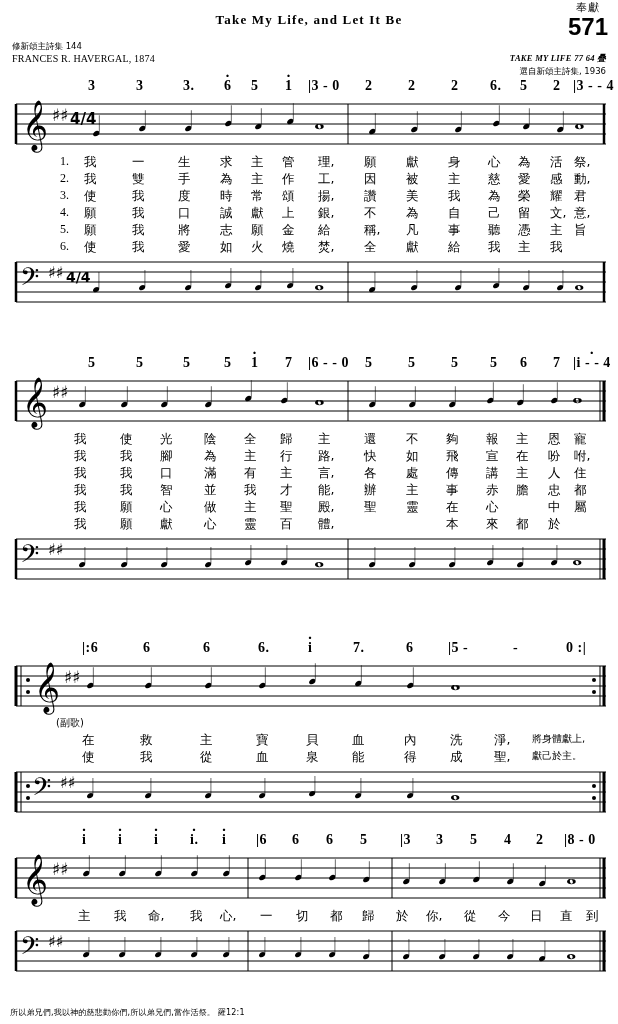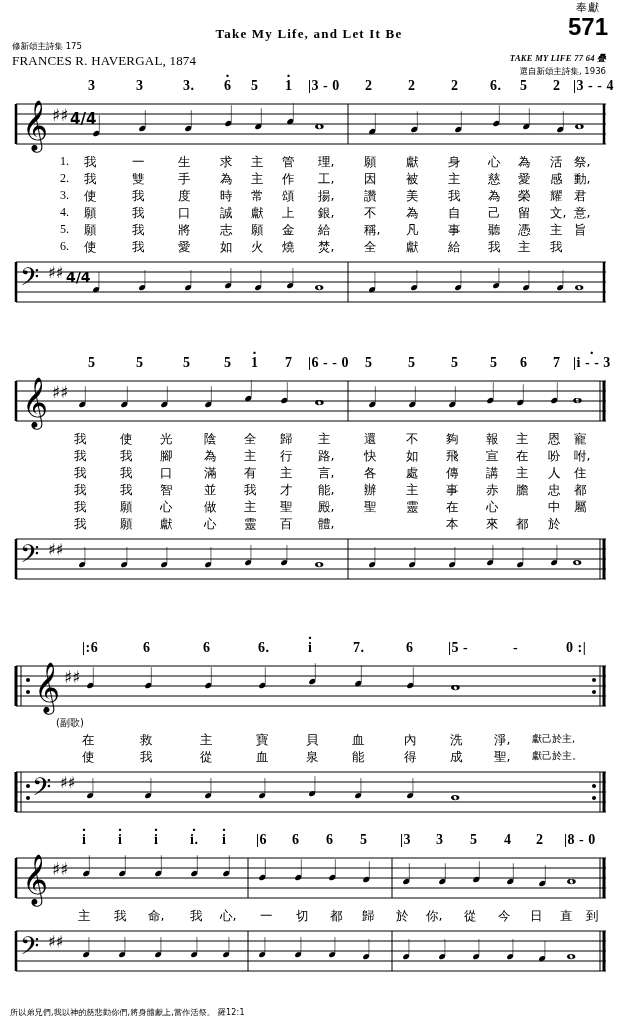--- a/index.html
+++ b/index.html
@@ -41,36 +41,36 @@
   }
   .title-cn {
     font-size: 21px;
     font-weight: bold;
     letter-spacing: 4px;
     font-family: "DejaVu Sans", sans-serif;
   }
   .title-en {
     font-size: 13px;
     letter-spacing: 1.2px;
-    margin-top: 18px;
+    margin-top: 4px;
     font-family: "Liberation Serif", serif;
     font-weight: bold;
   }
 
   .credit-left {
     position: absolute;
     left: 12px;
     top: 40px;
     font-size: 8.5px;
     line-height: 1.45;
     font-family: "DejaVu Sans", sans-serif;
   }
   .credit-left .l2 {
     font-family: "Liberation Serif", serif;
-    font-size: 13px;
+    font-size: 10px;
     letter-spacing: 0.2px;
   }
   .credit-right {
     position: absolute;
     right: 12px;
     top: 52px;
     font-size: 8.5px;
     line-height: 1.5;
     text-align: right;
     font-family: "DejaVu Sans", sans-serif;
@@ -158,21 +158,21 @@
 <div class="hymn-number">
   <div class="label">奉獻</div>
   <div class="num">571</div>
 </div>
 
 <div class="title-block">
   <div class="title-en">Take My Life, and Let It Be</div>
 </div>
 
 <div class="credit-left">
-  <div>修新頌主詩集 175</div>
+  <div>修新頌主詩集 144</div>
   <div class="l2">FRANCES R. HAVERGAL, 1874</div>
 </div>
 
 <div class="credit-right">
   <div class="l1">TAKE MY LIFE 77 64 疊</div>
   <div>選自新頌主詩集, 1936</div>
 </div>
 
 <div class="system" id="sys1" style="top:78px;">
 
@@ -377,21 +377,21 @@
     <span style="left:216px;">5</span>
     <span style="left:243px;" class="dot-above">1</span>
     <span style="left:277px;">7</span>
     <span style="left:300px;">|6 - - 0</span>
     <span style="left:357px;">5</span>
     <span style="left:400px;">5</span>
     <span style="left:443px;">5</span>
     <span style="left:482px;">5</span>
     <span style="left:512px;">6</span>
     <span style="left:545px;">7</span>
-    <span style="left:565px;" class="dot-above">|i - - 3</span>
+    <span style="left:565px;" class="dot-above">|i - - 4</span>
   </div>
 
   <div class="staffwrap">
     <svg width="602" height="58" viewBox="0 0 602 58">
       <g stroke="#000" stroke-width="1">
         <line x1="8" y1="8" x2="598" y2="8"></line>
         <line x1="8" y1="18" x2="598" y2="18"></line>
         <line x1="8" y1="28" x2="598" y2="28"></line>
         <line x1="8" y1="38" x2="598" y2="38"></line>
         <line x1="8" y1="48" x2="598" y2="48"></line>
@@ -605,21 +605,21 @@
     <div class="lyricrow">
       <span class="w" style="left:74px;">在</span>
       <span class="w" style="left:132px;">救</span>
       <span class="w" style="left:192px;">主</span>
       <span class="w" style="left:248px;">寶</span>
       <span class="w" style="left:298px;">貝</span>
       <span class="w" style="left:344px;">血</span>
       <span class="w" style="left:396px;">內</span>
       <span class="w" style="left:442px;">洗</span>
       <span class="w" style="left:486px;">淨,</span>
-      <span class="w small" style="left:524px;">獻己於主,</span>
+      <span class="w small" style="left:524px;">將身體獻上,</span>
     </div>
     <div class="lyricrow">
       <span class="w" style="left:74px;">使</span>
       <span class="w" style="left:132px;">我</span>
       <span class="w" style="left:192px;">從</span>
       <span class="w" style="left:248px;">血</span>
       <span class="w" style="left:298px;">泉</span>
       <span class="w" style="left:344px;">能</span>
       <span class="w" style="left:396px;">得</span>
       <span class="w" style="left:442px;">成</span>
@@ -768,13 +768,13 @@
         <text x="430" y="34">𝅘𝅥</text>
         <text x="464" y="34">𝅘𝅥</text>
         <text x="498" y="34">𝅘𝅥</text>
         <text x="530" y="36">𝅘𝅥</text>
         <text x="558" y="34">𝅝</text>
       </g>
     </svg>
   </div>
 </div>
 
-<div class="footnote">所以弟兄們,我以神的慈悲勸你們,將身體獻上,當作活祭。  羅12:1</div>
+<div class="footnote">所以弟兄們,我以神的慈悲勸你們,所以弟兄們,當作活祭。  羅12:1</div>
 
 </body></html>

